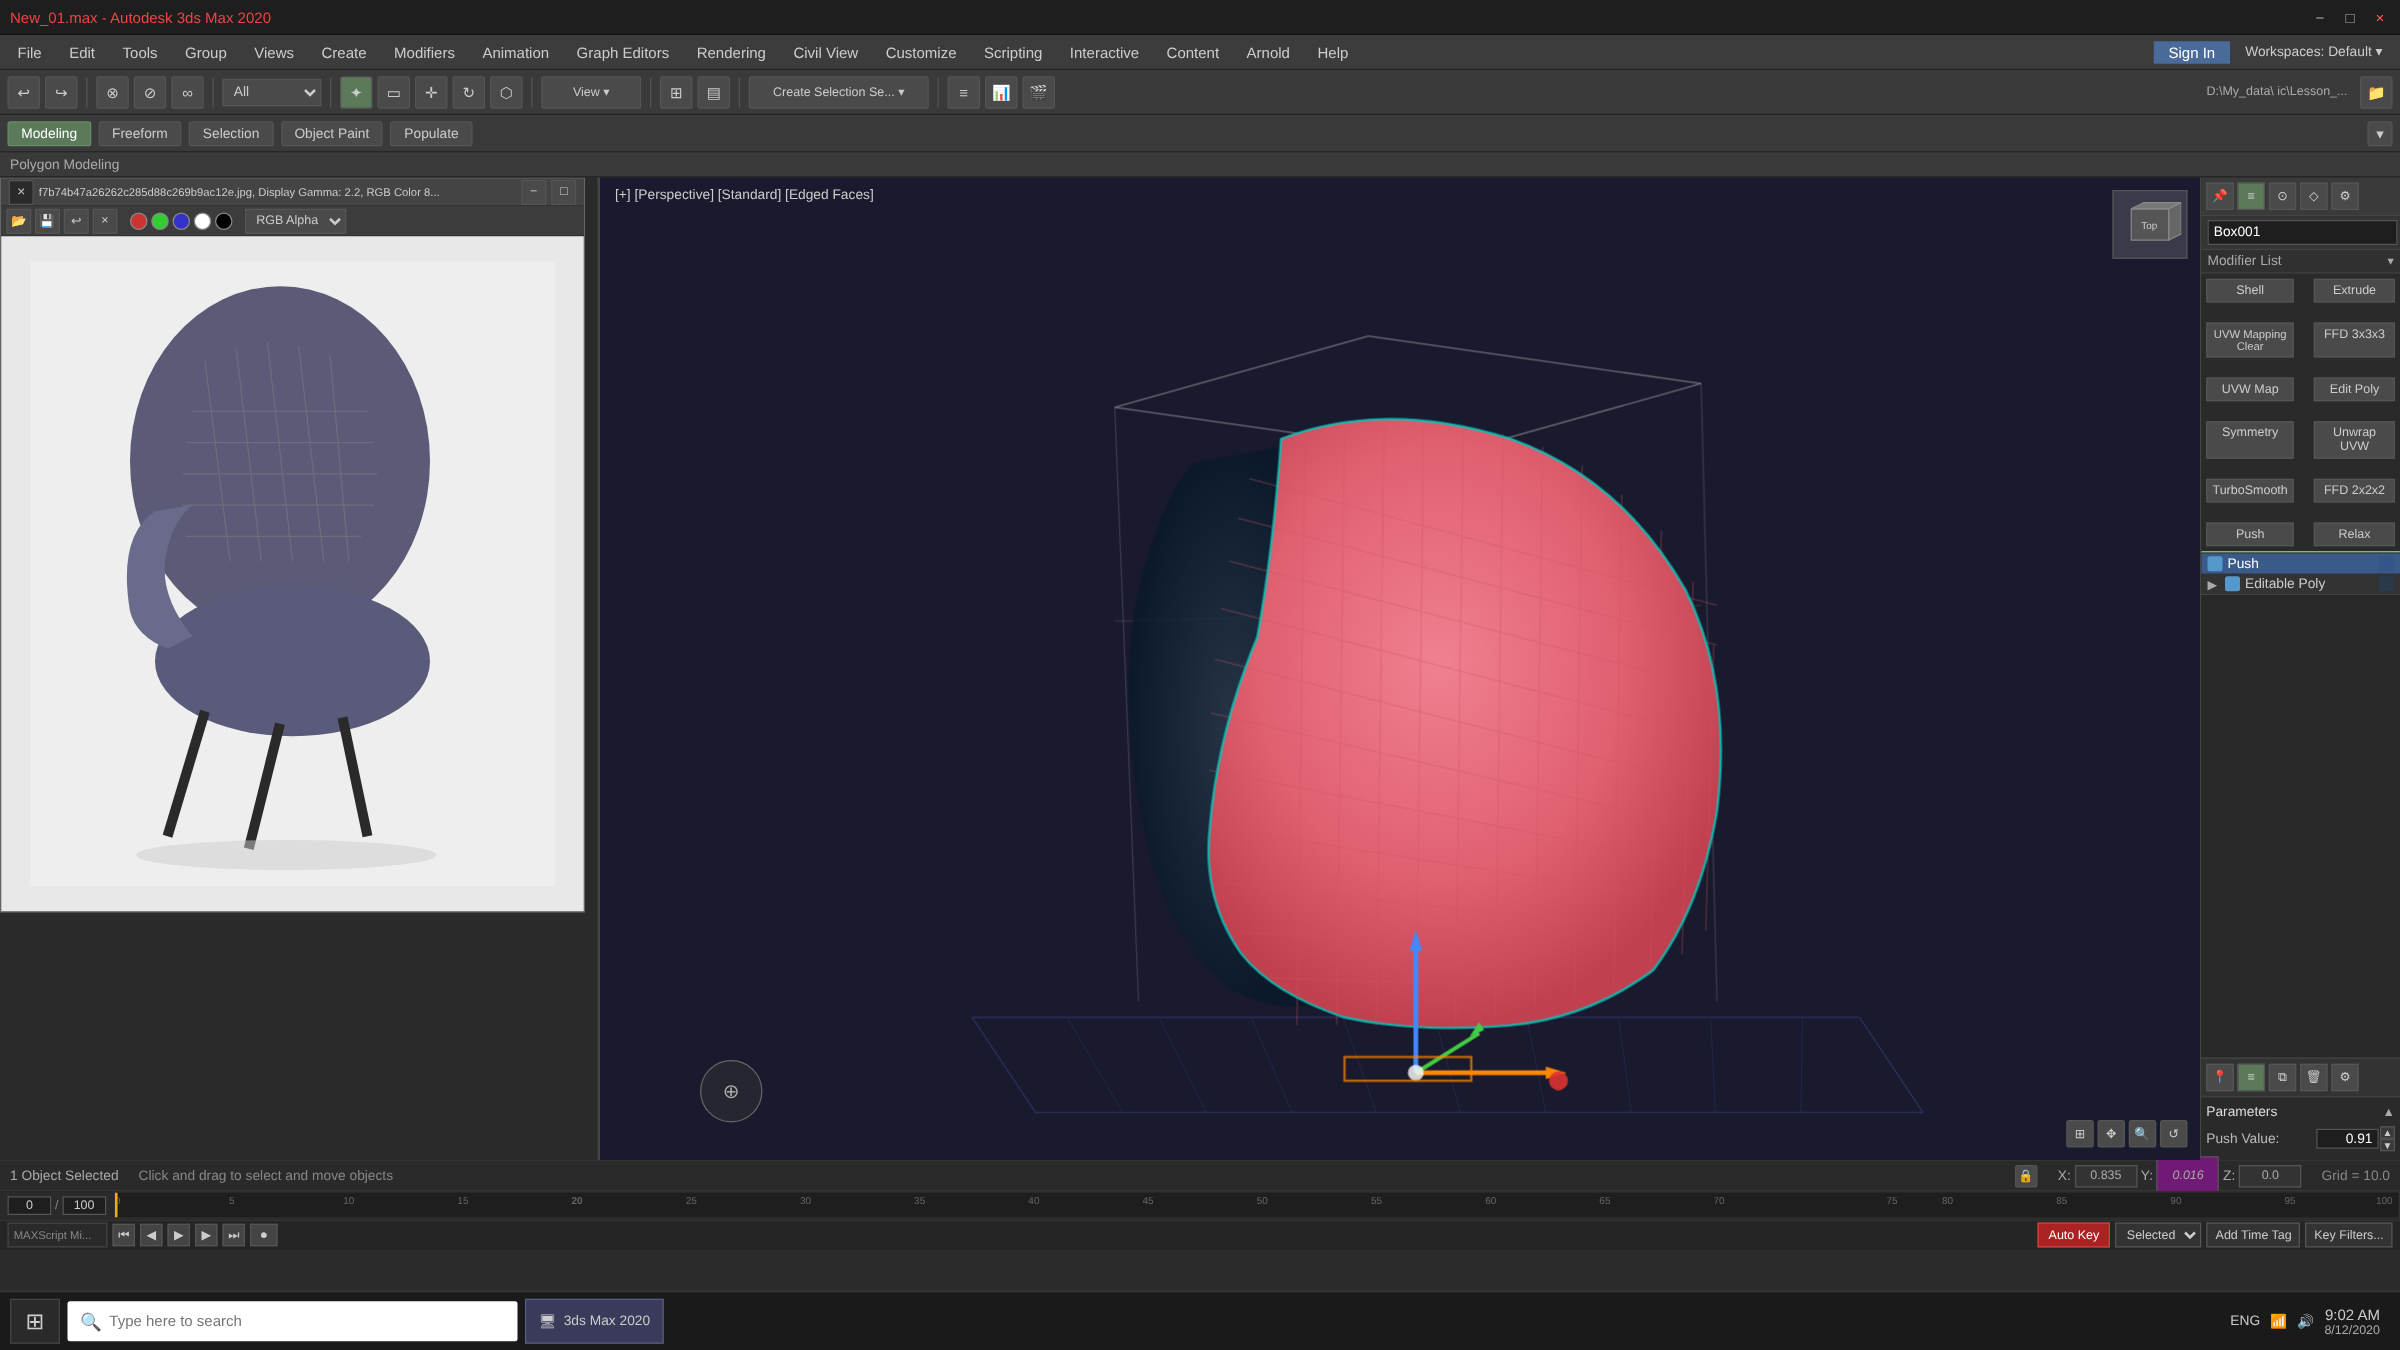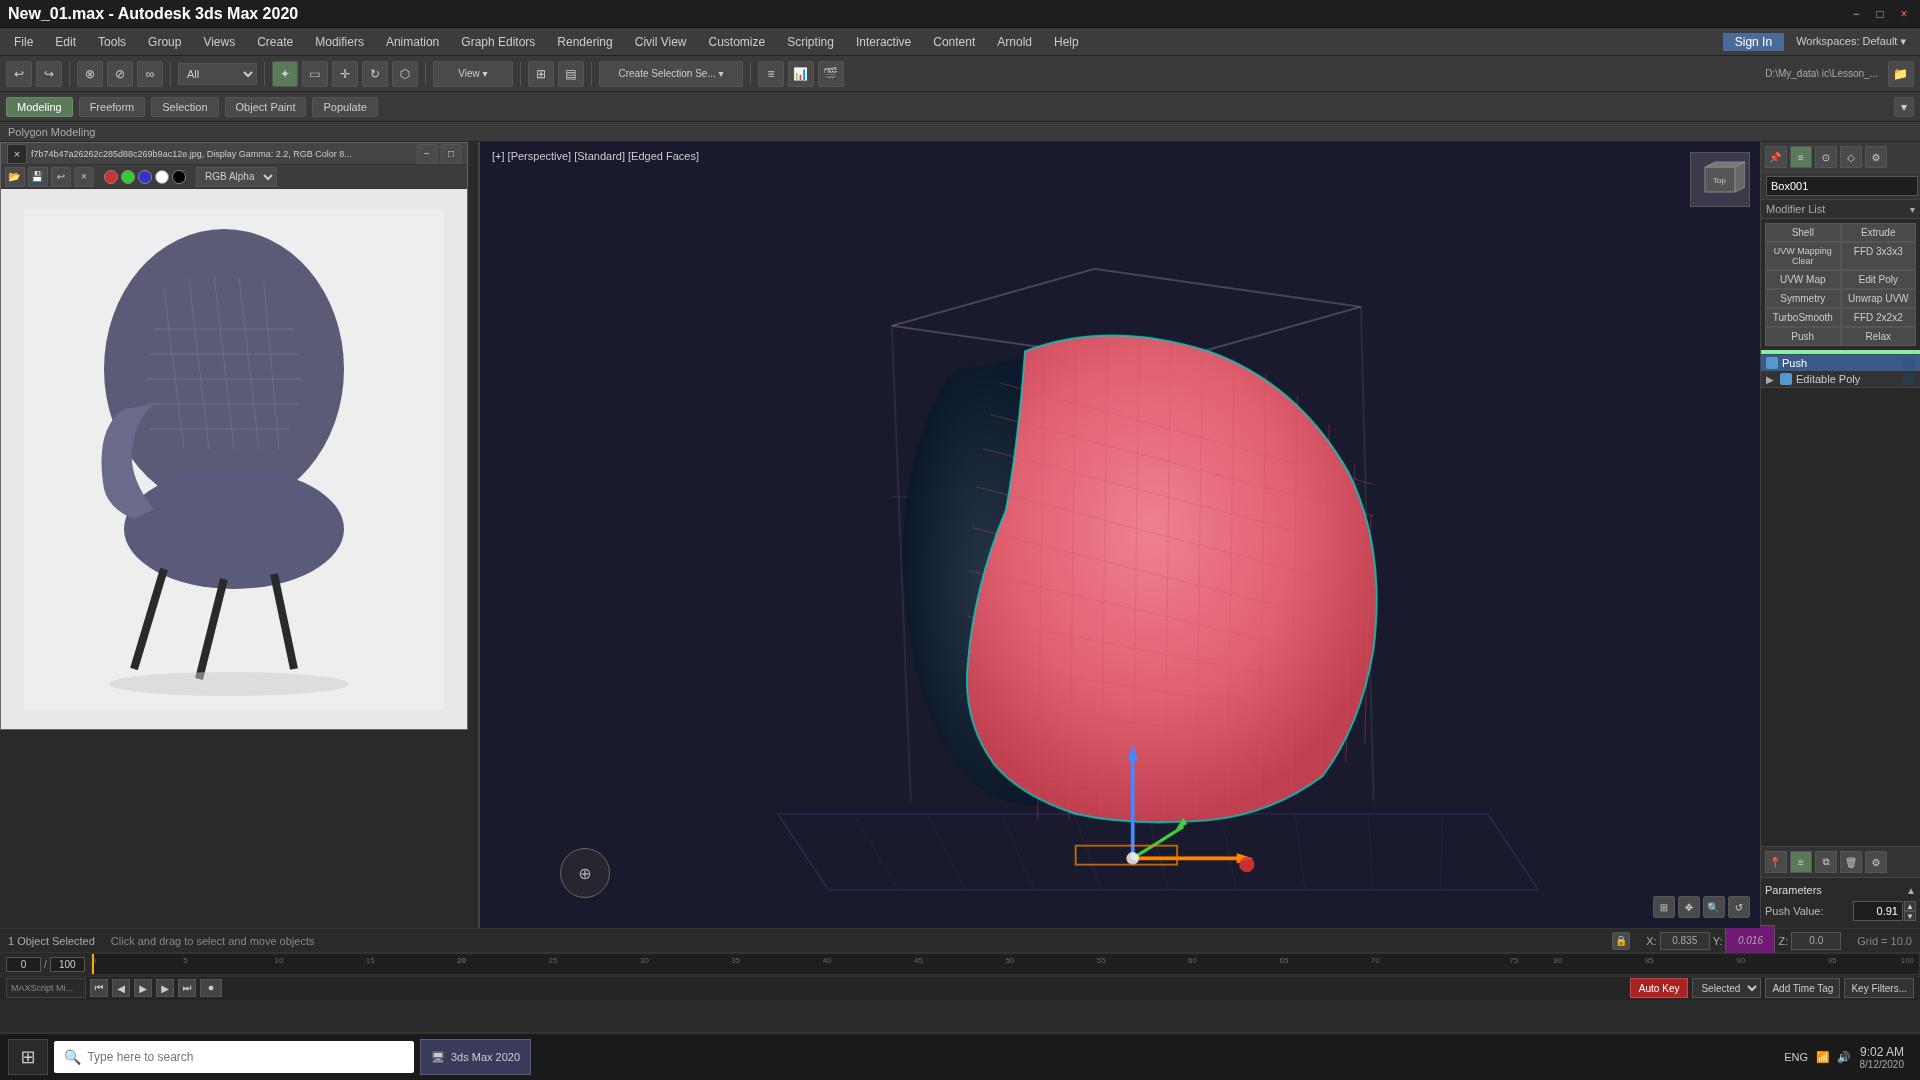--- a/index.html
+++ b/index.html
@@ -58,21 +58,21 @@
     
     #taskbar { height: 48px; background: #1a1a1a; border-top: 2px solid #333; display: flex; align-items: center; padding: 0 8px; gap: 6px; }
 
     
     .vp-info { position: absolute; font-size: 11px; color: #aaa; }
   </style>
 </head>
 <body>
 
 <div id="title-bar">
-  <span style="font-size:16px;color:#ffffff;font-weight:bold;">New_01.max - Autodesk 3ds Max 2020</span>
+  <span style="font-size:12px;color:#ef4444;">New_01.max - Autodesk 3ds Max 2020</span>
   <div class="window-controls">
     <div class="win-btn">−</div>
     <div class="win-btn">□</div>
     <div class="win-btn" style="color:#ff6060;">×</div>
   </div>
 </div>
 
 <div id="menu-bar">
   <div class="menu-item">File</div>
   <div class="menu-item">Edit</div>
@@ -355,21 +355,21 @@
     <div style="display:flex;padding:3px 5px;gap:4px;background:#353535;border-bottom:1px solid #444;">
       <input type="text" value="Box001" style="flex: 1 1 0%; background: rgb(30, 30, 30); border: 1px solid rgb(85, 85, 85); color: rgb(255, 255, 255); font-size: 11px; padding: 1px 4px; height: 20px;">
 
     </div>
 
     <div style="display:flex;align-items:center;padding:3px 5px;background:#303030;border-bottom:1px solid #444;cursor:pointer;">
       <span style="flex:1;font-size:11px;color:#aaa;">Modifier List</span>
       <span style="color:#aaa;font-size:10px;">▾</span>
     </div>
 
-    <div style="display:grid;grid-template-columns:1fr 1fr;gap:0;padding:4px;background:#2a2a2a;border-bottom:4px solid #86efac;">
+    <div style="display:grid;grid-template-columns:1fr 1fr;gap:16px;padding:4px;background:#2a2a2a;border-bottom:1px solid #86efac;">
       <div class="mod-btn">Shell</div>
       <div class="mod-btn">Extrude</div>
       <div class="mod-btn" style="font-size:9px;">UVW Mapping Clear</div>
       <div class="mod-btn">FFD 3x3x3</div>
       <div class="mod-btn">UVW Map</div>
       <div class="mod-btn">Edit Poly</div>
       <div class="mod-btn">Symmetry</div>
       <div class="mod-btn">Unwrap UVW</div>
       <div class="mod-btn">TurboSmooth</div>
       <div class="mod-btn">FFD 2x2x2</div>
@@ -404,21 +404,21 @@
       <div class="mod-tool-btn">⚙</div>
     </div>
 
     <div id="params-section" style="padding:4px;background:#2a2a2a;">
       <div class="params-header">
         <span style="font-size:11px;color:#ddd;">Parameters</span>
         <span style="font-size:10px;color:#aaa;">▲</span>
       </div>
       <div class="params-row" style="display:flex;align-items:center;justify-content:space-between;padding:3px 0;">
         <span style="font-size:11px;color:#bbb;">Push Value:</span>
-        <div style="display:flex;gap:1px;">
+        <div style="display:flex;align-items:center;gap:1px;">
           <input type="text" style="width: 50px; background: rgb(30, 30, 30); border: 1px solid rgb(85, 85, 85); color: rgb(255, 255, 255); font-size: 11px; padding: 1px 4px; text-align: right;" value="0.91">
           <div style="display:flex;flex-direction:column;gap:0;">
             <div style="width:12px;height:10px;background:#3a3a3a;border:1px solid #555;display:flex;align-items:center;justify-content:center;font-size:8px;cursor:pointer;">▲</div>
             <div style="width:12px;height:10px;background:#3a3a3a;border:1px solid #555;display:flex;align-items:center;justify-content:center;font-size:8px;cursor:pointer;">▼</div>
           </div>
         </div>
       </div>
     </div>
 
   </div>

